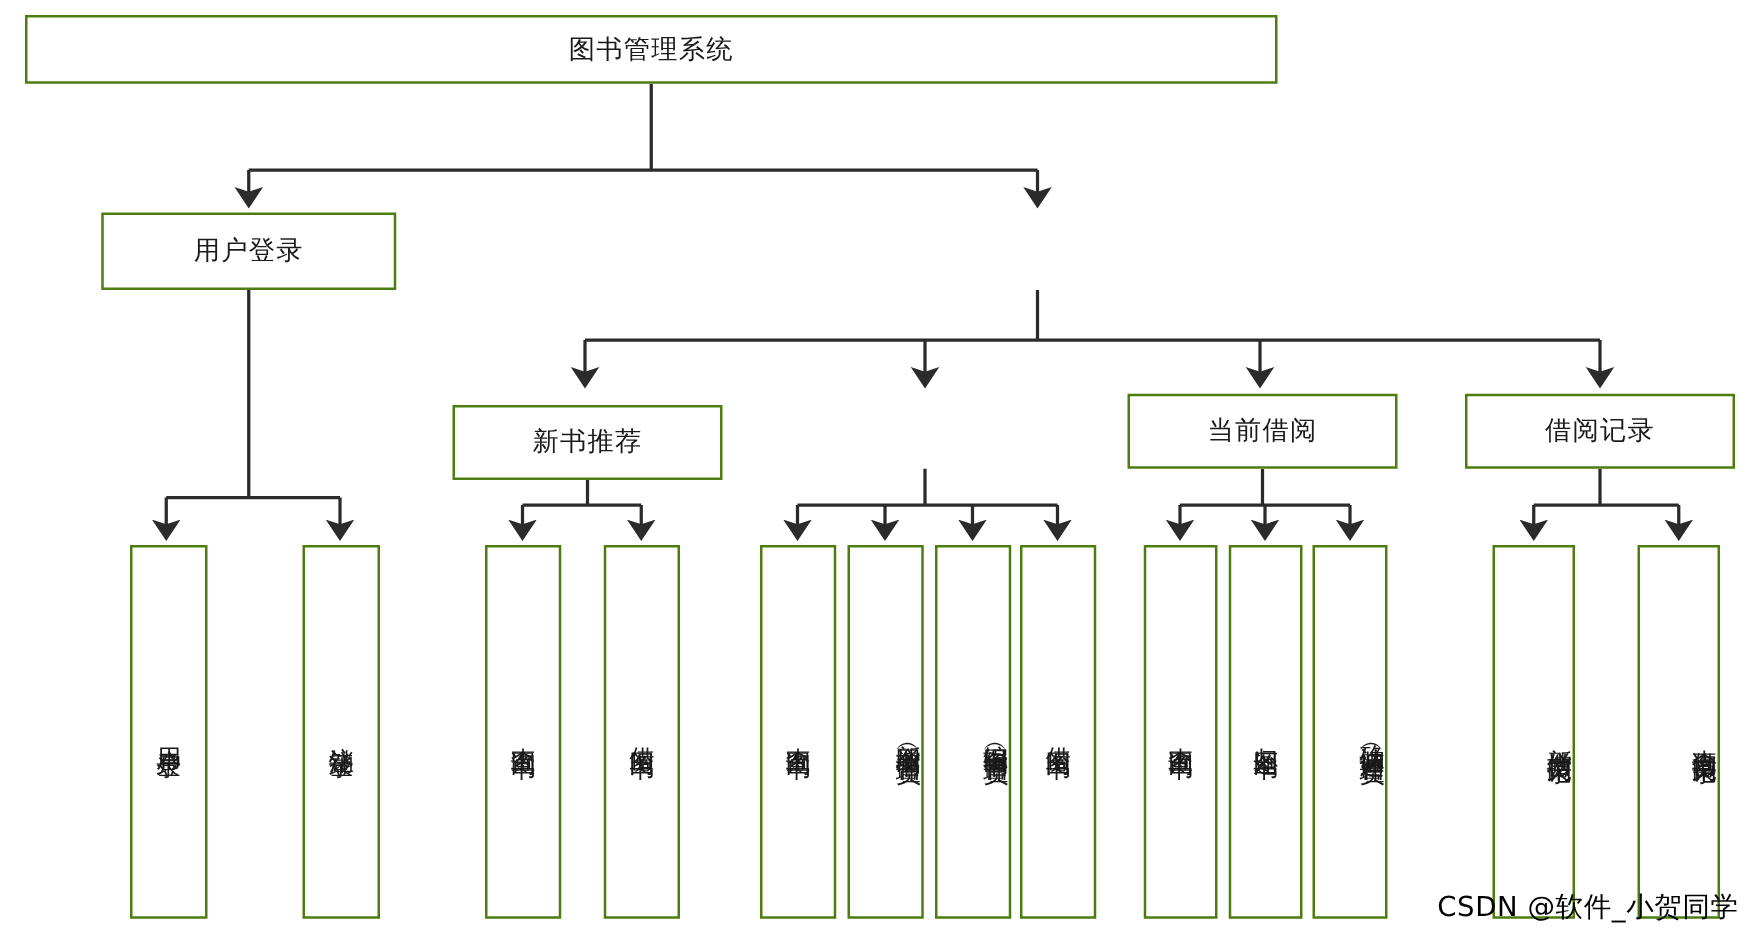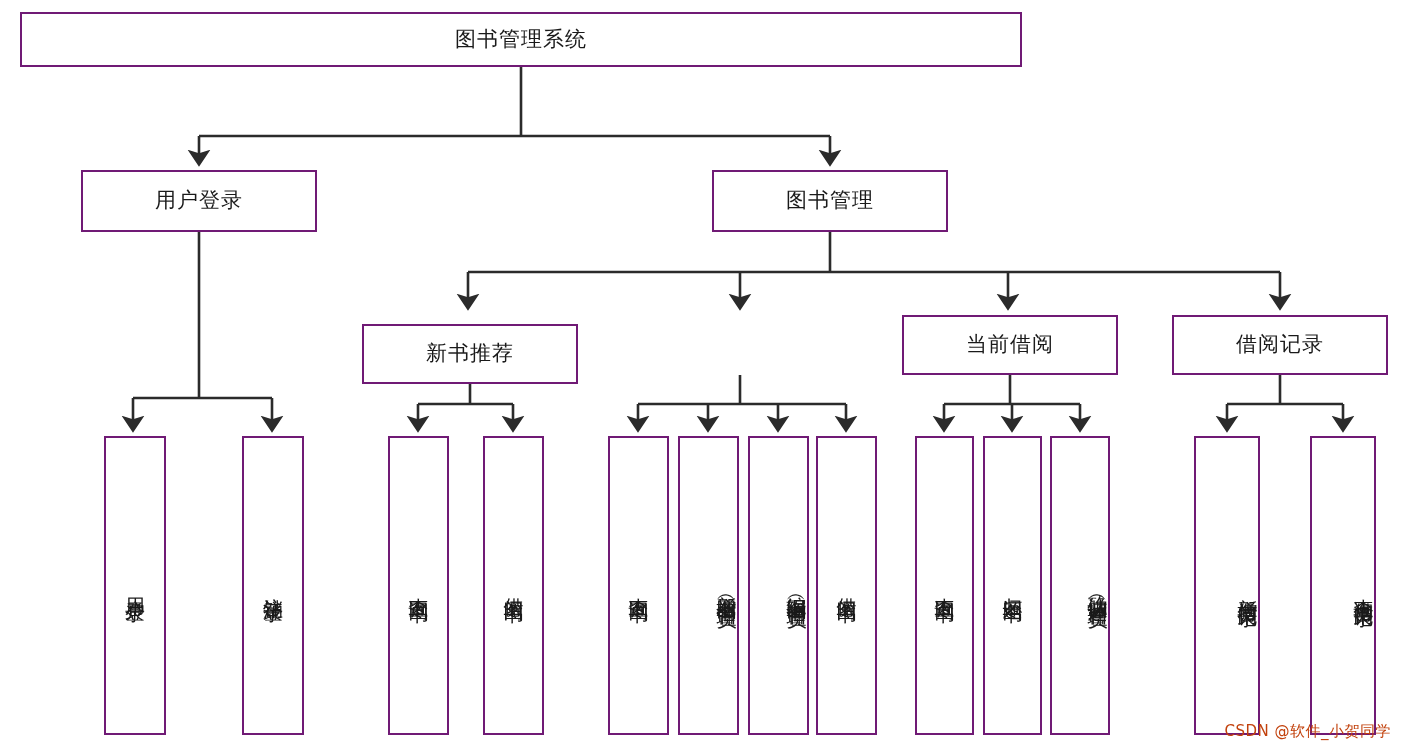--- a/index.html
+++ b/index.html
@@ -13,21 +13,21 @@
   #canvas {
     position: relative;
     width: 1405px;
     height: 747px;
     background: #ffffff;
     overflow: hidden;
   }
   .node {
     position: absolute;
     box-sizing: border-box;
-    border: 2px solid #701a75;
+    border: 2px solid #4d7c0f;
     background: #ffffff;
     display: flex;
     align-items: center;
     justify-content: center;
     color: #1a1a1a;
     text-align: center;
   }
   .node.horiz {
     font-size: 21px;
     line-height: 1.2;
@@ -56,22 +56,22 @@
     left: 0;
     top: 0;
     width: 1405px;
     height: 747px;
     pointer-events: none;
   }
   #watermark {
     position: absolute;
     right: 14px;
     bottom: 6px;
-    font-size: 15px;
-    color: #c2410c;
+    font-size: 22px;
+    color: #000000;
     letter-spacing: 0.5px;
     white-space: nowrap;
   }
 </style>
 </head>
 <body>
 
 <div id="canvas">
 
   <svg id="wires" viewBox="0 0 1405 747" xmlns="http://www.w3.org/2000/svg">
@@ -125,23 +125,20 @@
     </g>
   </svg>
 
   <div class="node horiz" id="n-root" style="left: 20px; top: 12px; width: 1002px; height: 55px;">
     <span>图书管理系统</span>
   </div>
 
   <div class="node horiz" id="n-l2-0" style="left: 81px; top: 170px; width: 236px; height: 62px;">
     <span>用户登录</span>
   </div>
-  <div class="node horiz" id="n-l2-1" style="left: 712px; top: 170px; width: 236px; height: 62px;">
-    <span>图书管理</span>
-  </div>
 
   <div class="node horiz" id="n-l3-0" style="left: 362px; top: 324px; width: 216px; height: 60px;">
     <span>新书推荐</span>
   </div>
   <div class="node horiz" id="n-l3-2" style="left: 902px; top: 315px; width: 216px; height: 60px;">
     <span>当前借阅</span>
   </div>
   <div class="node horiz" id="n-l3-3" style="left: 1172px; top: 315px; width: 216px; height: 60px;">
     <span>借阅记录</span>
   </div>

